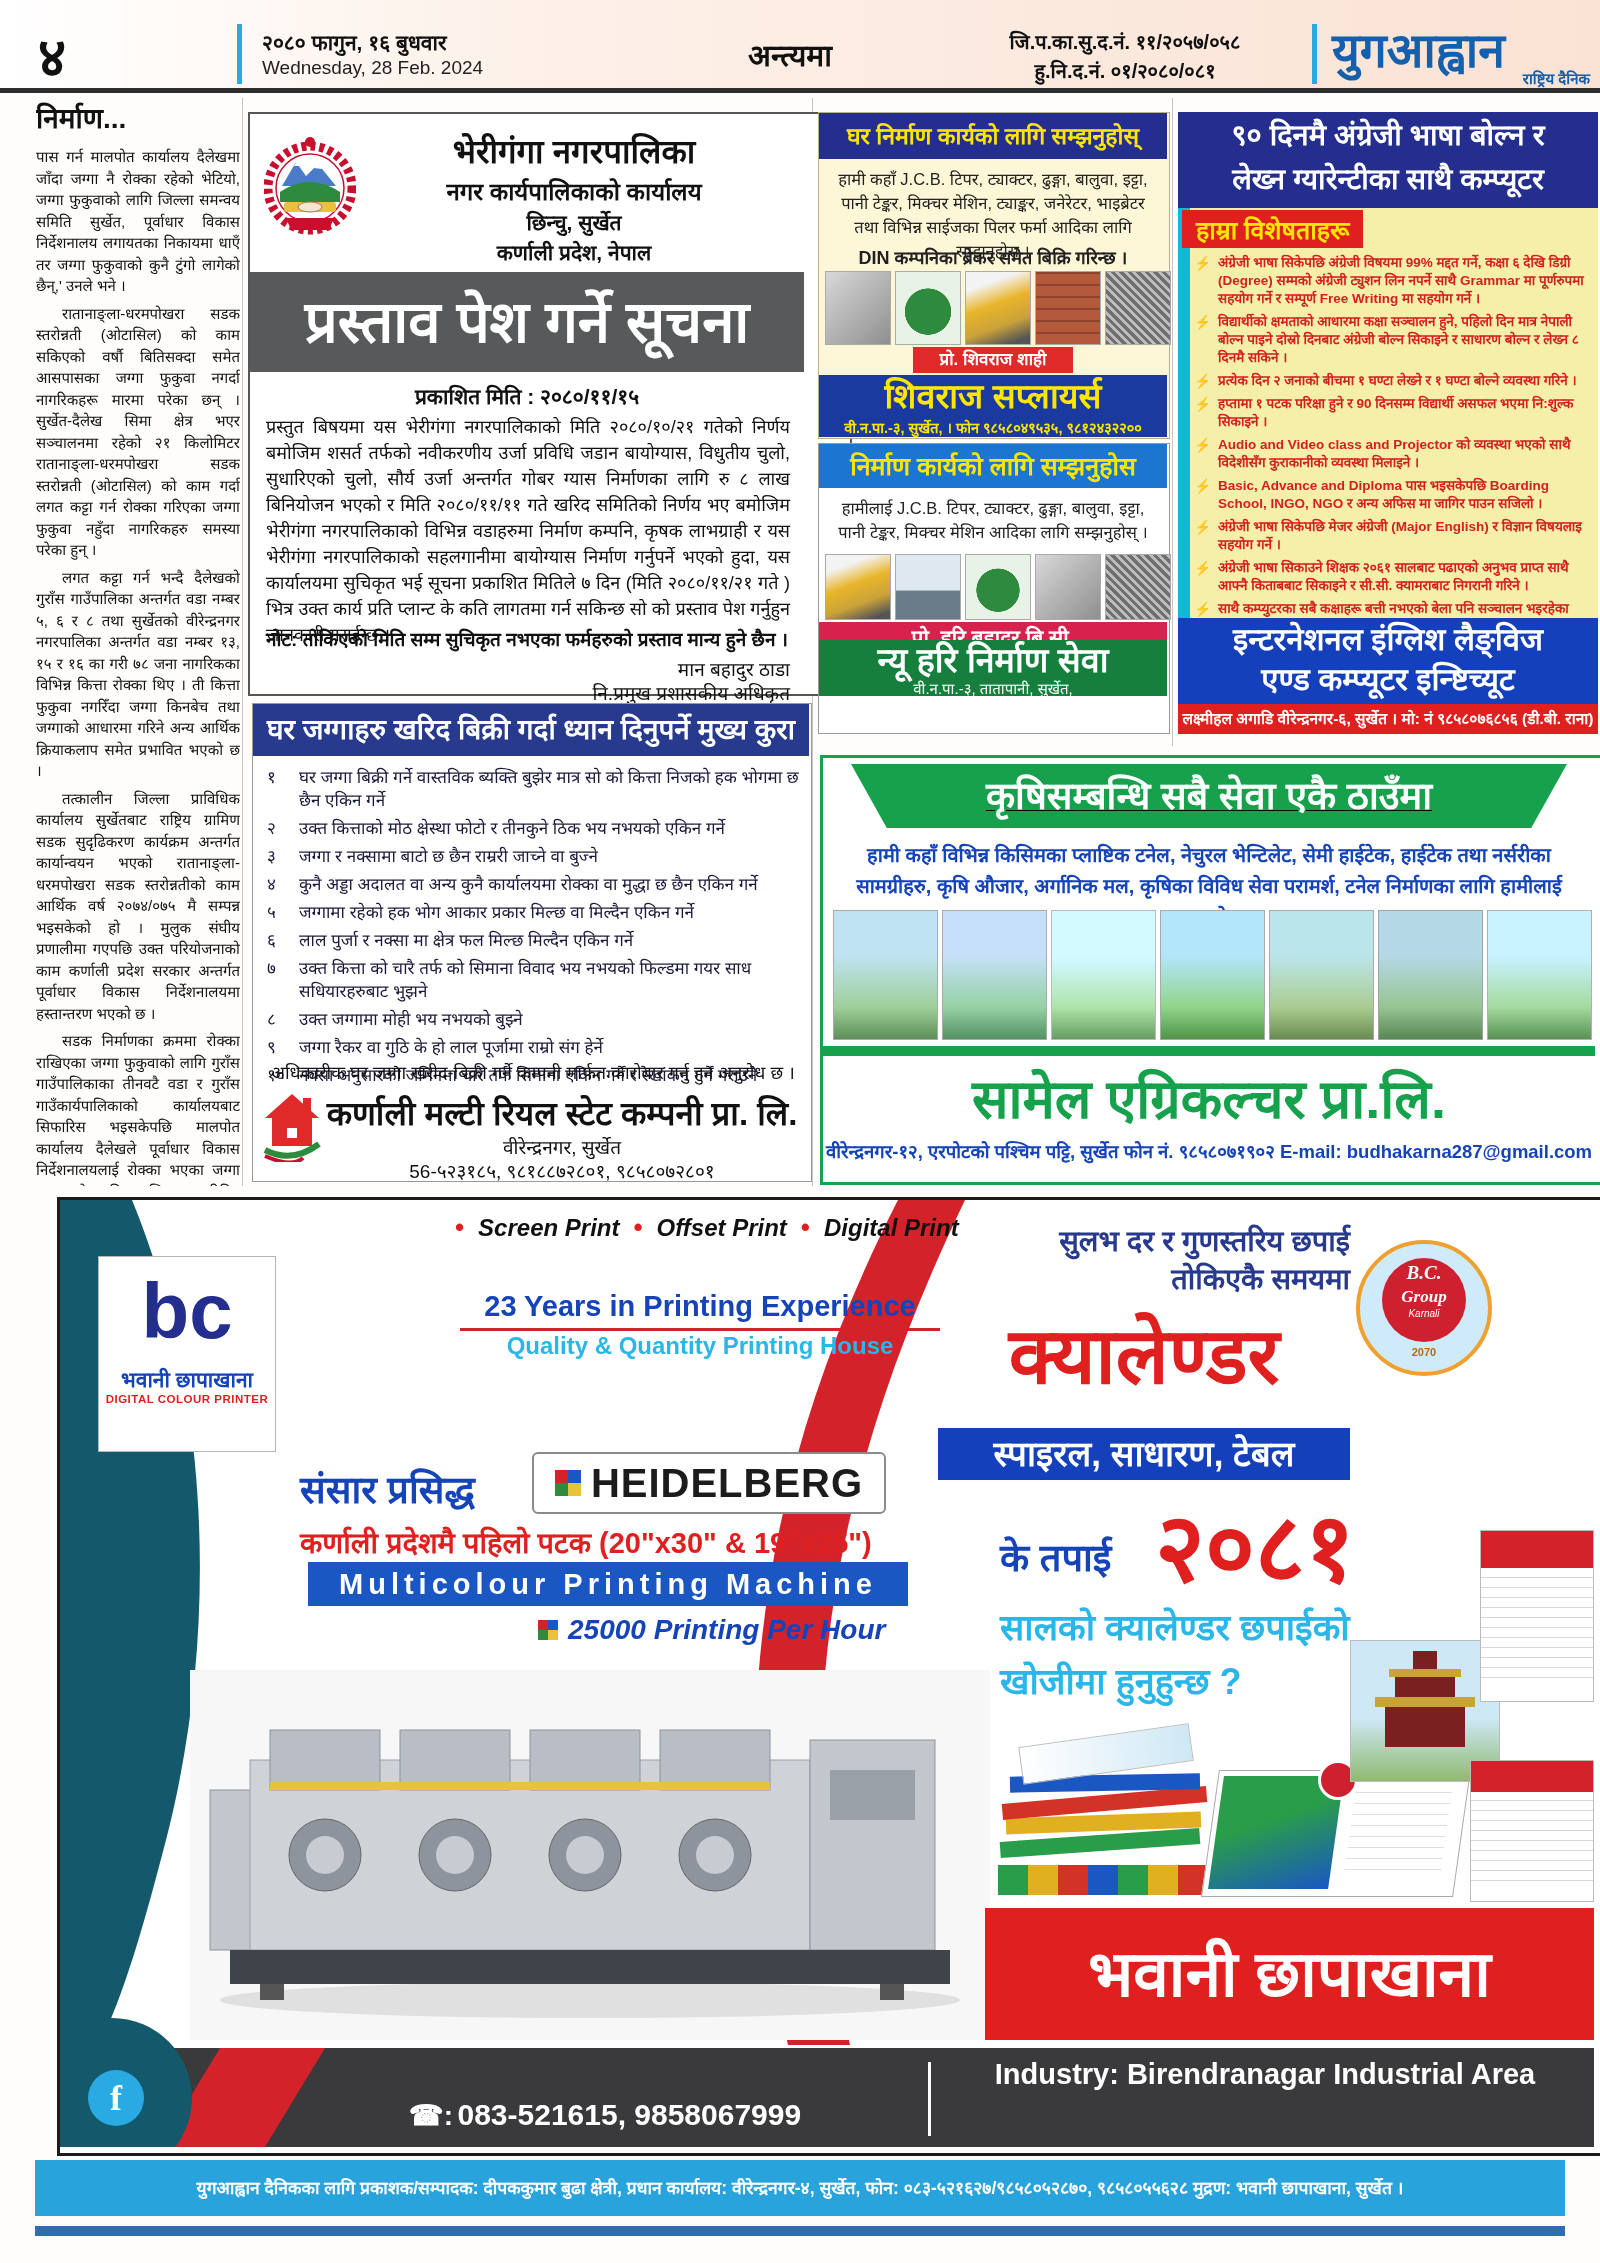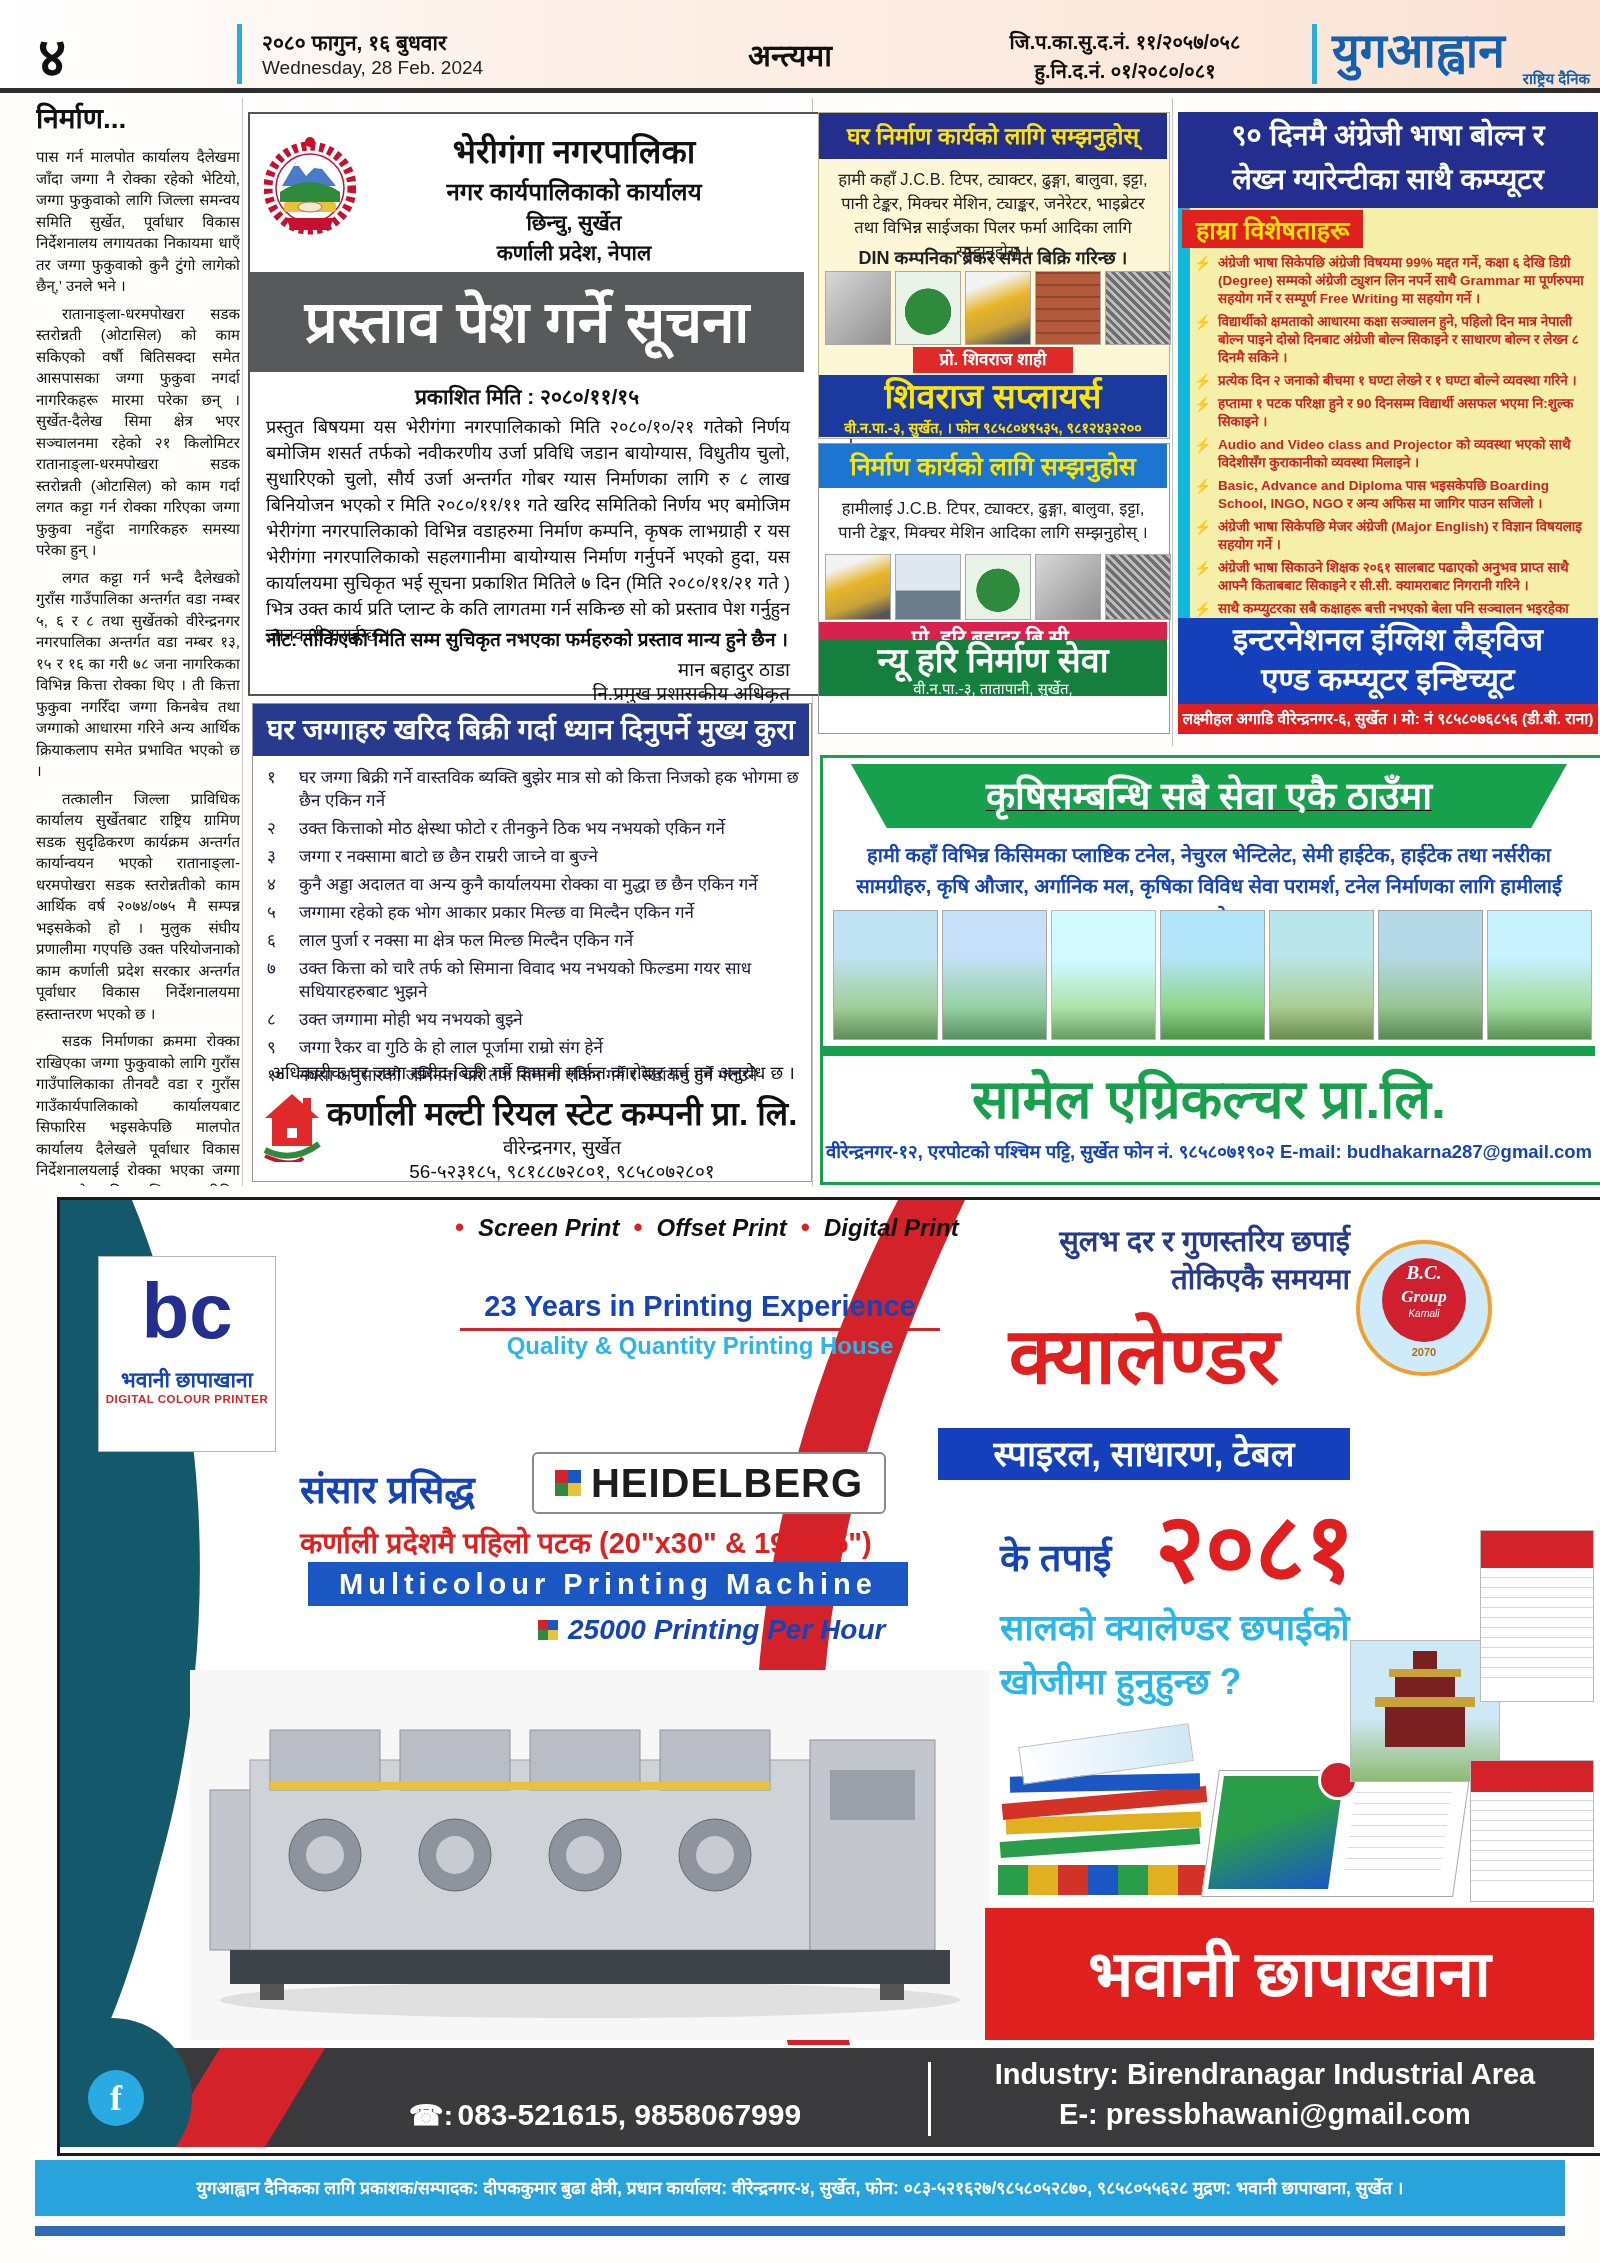--- a/index.html
+++ b/index.html
@@ -389,21 +389,20 @@
 
     <div class="abs fbc" style="left:28px;top:870px;width:56px;height:56px;">
       <span class="b w" style="font-size:36px;font-family:'Liberation Serif',serif;">f</span>
     </div>
     <div class="abs c" style="left:240px;top:898px;width:610px;">
       <span class="b w" style="font-size:28px;">☎:</span>
       <span class="b w" style="font-size:30px;">083-521615, 9858067999</span>
     </div>
     <div class="abs" style="left:868px;top:862px;width:3px;height:74px;background:#fff;"></div>
     <div class="abs b w c" style="left:885px;top:858px;width:640px;font-size:29px;">Industry: Birendranagar Industrial Area</div>
-    <div class="abs b w c" style="left:885px;top:898px;width:640px;font-size:29px;">E-: pressbhawani@gmail.com</div>
   </div>
 
   <div class="abs footer-bar c" style="left:35px;top:2160px;width:1530px;height:56px;">
     <span class="b w" style="font-size:17.5px;line-height:56px;">युगआह्वान दैनिकका लागि प्रकाशक/सम्पादक: दीपककुमार बुढा क्षेत्री,  प्रधान कार्यालय: वीरेन्द्रनगर-४, सुर्खेत, फोन: ०८३-५२१६२७/९८५८०५२८७०, ९८५८०५५६२८ मुद्रण: भवानी छापाखाना, सुर्खेत  ।</span>
   </div>
   <div class="abs blueline" style="left:35px;top:2226px;width:1530px;height:10px;"></div>
 
 </div>
 
 </body></html>

